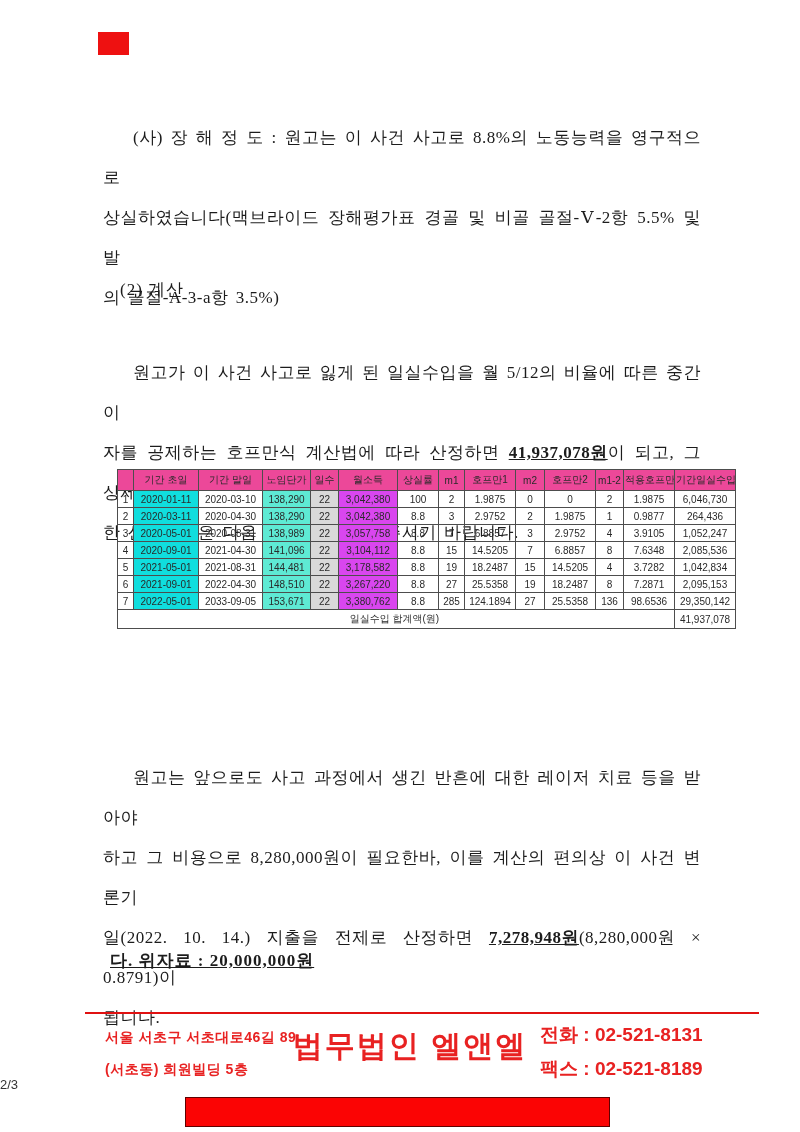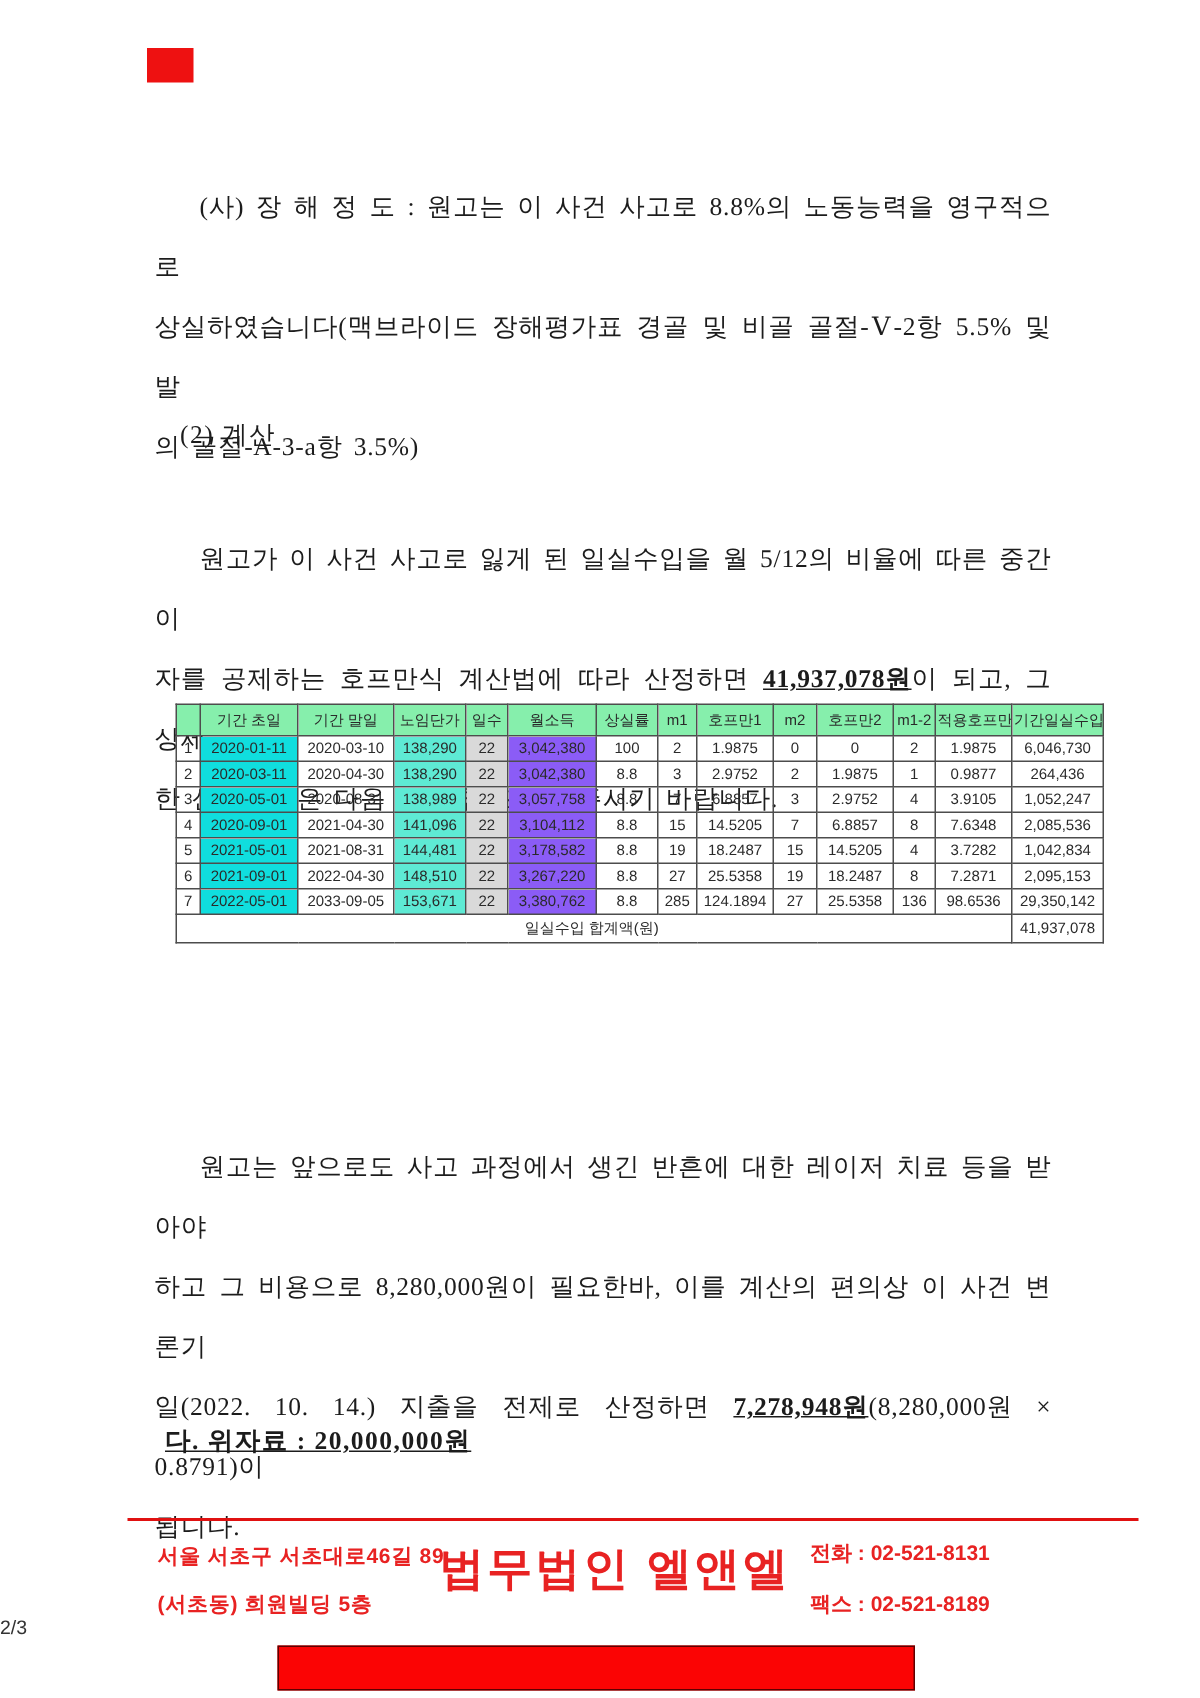--- a/index.html
+++ b/index.html
@@ -16,35 +16,35 @@
   .strong-u { font-weight:bold; text-decoration:underline; }
   .sub-heading { position:absolute; left:120px; font-size:17px; letter-spacing:1px; }
   .sec-heading { position:absolute; left:110px; font-size:17px; font-weight:bold;
                  text-decoration:underline; letter-spacing:1px; }
   
   .loss-table { position:absolute; left:117px; top:469px; width:576px;
     border-collapse:collapse; table-layout:fixed;
     font-family:"Liberation Sans","DejaVu Sans",sans-serif; font-size:10px; color:#2a2a2a; }
   .loss-table th, .loss-table td { border:1px solid #4d4d4d; padding:0 1px; text-align:center;
     overflow:hidden; white-space:nowrap; }
-  .loss-table th { height:20px; font-weight:normal; background:#86efac; }
+  .loss-table th { height:20px; font-weight:normal; background:#ec4899; }
   .loss-table td { height:16px; }
   .bg-cyan   { background:#10dede; }
   .bg-yellow { background:#5eead4; }
   .bg-gray   { background:#d9d9d9; }
-  .bg-purple { background:#8b5cf6; }
+  .bg-purple { background:#d946ef; }
   .total-label { text-align:center; padding-right:4px !important; height:18px !important; }
   .total-value { height:18px !important; }
   
   .footer-rule { position:absolute; left:85px; top:1012px; width:674px; height:2px; background:#e01111; }
   .footer-block { position:absolute; font-family:"Liberation Sans","DejaVu Sans",sans-serif;
     font-weight:bold; color:#e82222; }
   .addr { left:105px; top:1021px; font-size:14px; line-height:32px; letter-spacing:0.5px; }
   .firm { left:280px; top:1026px; width:260px; text-align:center; font-size:30px; letter-spacing:2px; }
-  .contact { left:540px; top:1018px; font-size:14px; line-height:34px; }
+  .contact { left:540px; top:1018px; font-size:19px; line-height:34px; }
   .page-number { position:absolute; left:0; right:0; top:1077px; 
     font-family:"Liberation Sans","DejaVu Sans",sans-serif; font-size:13px; color:#333; }
   .redaction-bar { position:absolute; left:185px; top:1097px; width:423px; height:28px;
     background:#fb0404; border:1px solid #5f0000; }
   .stamp { position:absolute; left:98px; top:32px; width:31px; height:23px; background:#ee1111; }
 </style>
 </head>
 <body>
 
 <div class="page">

